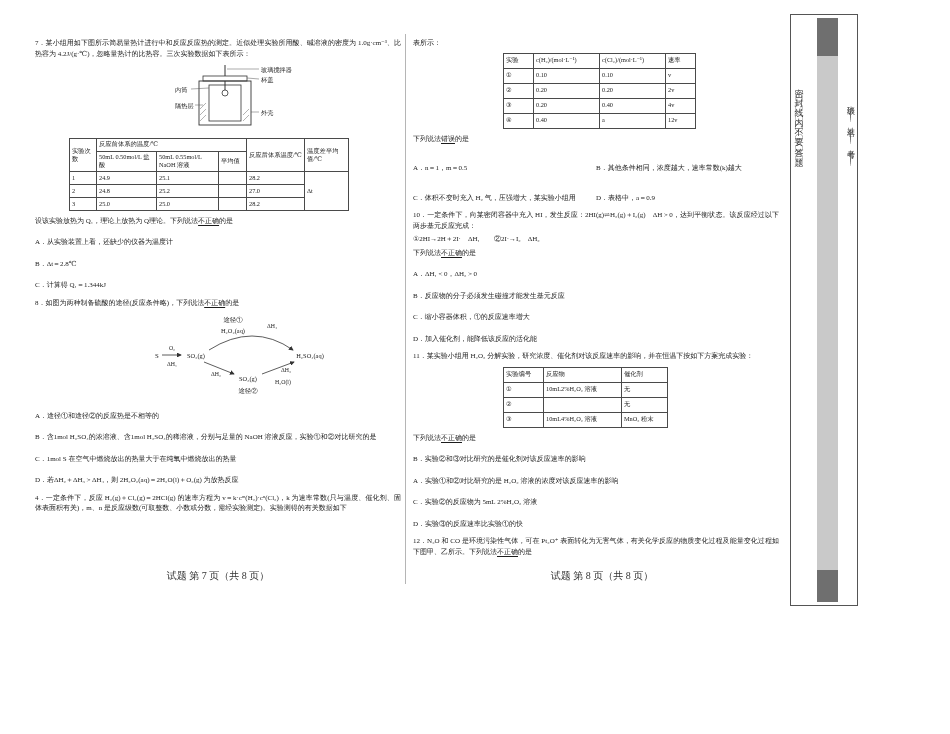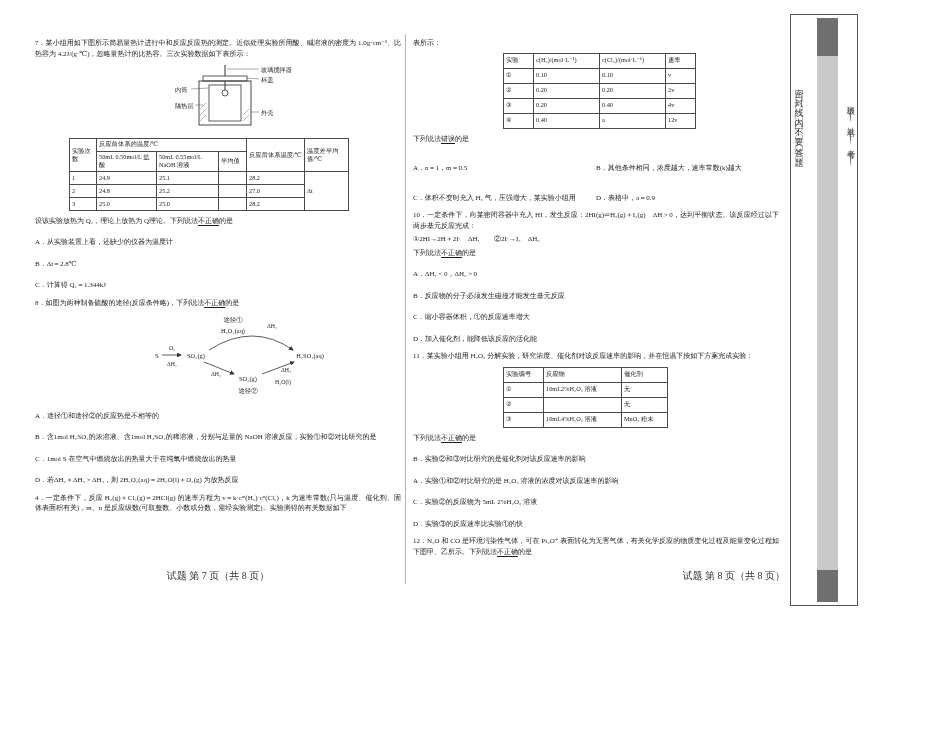--- a/index.html
+++ b/index.html
@@ -25,21 +25,21 @@
   .t-r1 { margin:4px 0 5px 90px; }
   .t-r1 td { height:15px; }
   .t-r1 .c1 { width:30px; } .t-r1 .c2 { width:66px; } .t-r1 .c3 { width:66px; } .t-r1 .c4 { width:30px; }
   .t-r2 { margin:5px 0 5px 90px; }
   .t-r2 td { height:15px; }
   .t-r2 .d1 { width:40px; } .t-r2 .d2 { width:78px; } .t-r2 .d3 { width:46px; }
   .diagram-wrap { margin:4px 0 2px 138px; }
   .diagram-wrap2 { margin:4px 0 2px 112px; }
   svg text { font-family:"Liberation Serif","DejaVu Serif",serif; fill:#222; }
   .footer { position:absolute; top:569px; width:366px; text-align:center; font-size:10px; color:#333; }
-  #footer-left { left:35px; } #footer-right { left:419px;text-align:right; }
+  #footer-left { left:35px; } #footer-right { left:419px; }
   
   .binding { position:absolute; left:790px; top:14px; width:68px; height:592px; border:1px solid #555; background:#fff; }
   .seal-col { position:absolute; left:1px; top:66px; height:500px; writing-mode:vertical-rl; text-orientation:upright;
     font-size:9px; letter-spacing:5px; color:#333; }
   .bar { position:absolute; left:26px; top:3px; width:21px; height:584px; background:#c9c9c9; }
   .bar-cap-top    { position:absolute; left:0; top:0; width:100%; height:38px; background:#6f6f6f; }
   .bar-cap-bottom { position:absolute; left:0; bottom:0; width:100%; height:32px; background:#6f6f6f; }
   .info-col { position:absolute; right:2px; top:84px; height:470px; writing-mode:vertical-rl; text-orientation:upright;
     font-size:8px; letter-spacing:2px; color:#444; }
 </style>

